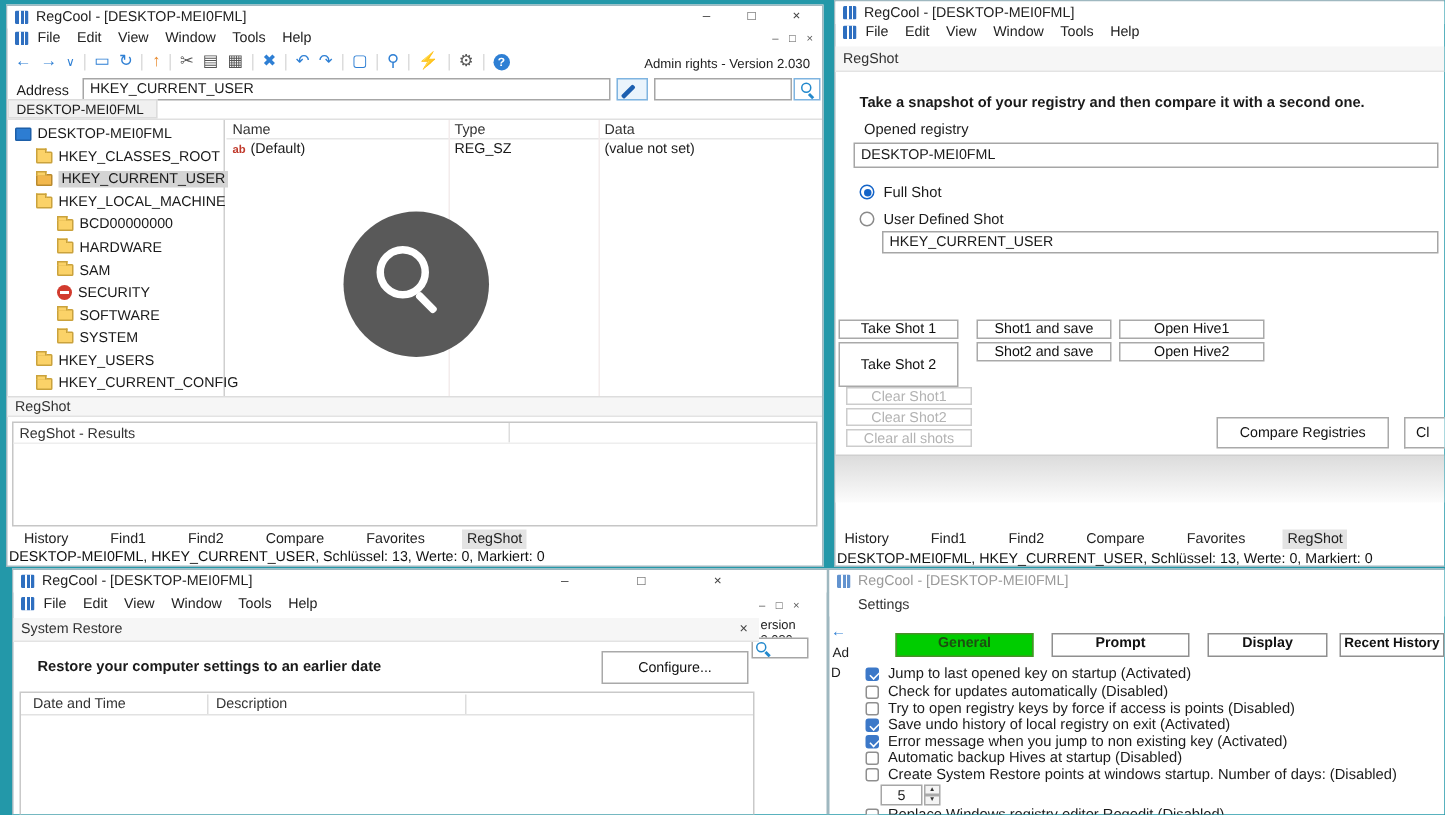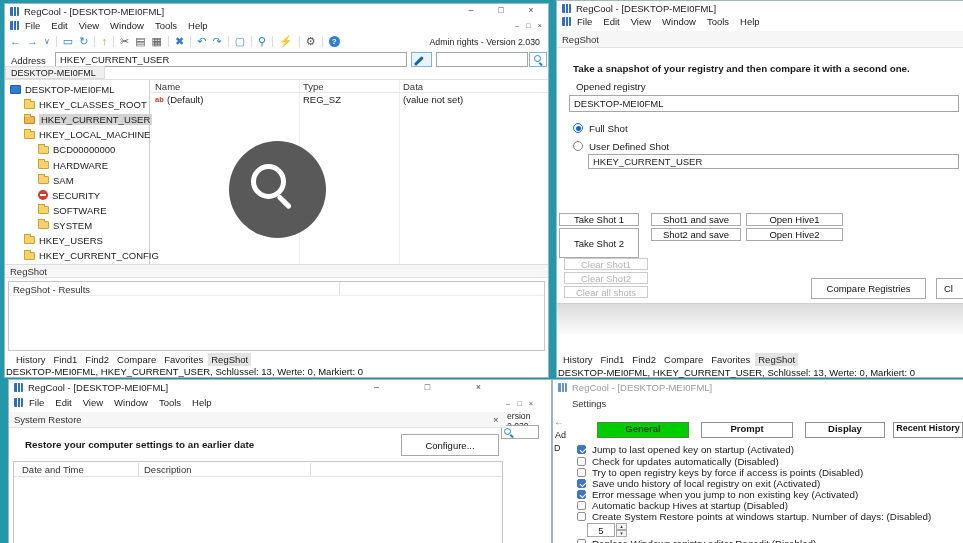--- a/index.html
+++ b/index.html
@@ -16,21 +16,21 @@
   .menubar { position:absolute; display:flex; gap:11px; align-items:center; font-size:9.5px; color:#222; white-space:nowrap; }
   .toolbar { position:absolute; display:flex; gap:6px; align-items:center; font-size:11px; color:#2e7fd4; }
   .tsep { width:1px; height:11px; background:#dcdcdc; }
   .ticon { line-height:13px; }
   .ticon.gray { color:#555; }
   .helpico { width:11px; height:11px; border-radius:50%; background:#2e7fd4; color:#fff; font-size:8px; font-weight:bold; text-align:center; line-height:11px; }
   .input { position:absolute; border:1px solid #a6a6a6; background:#fff; font-size:9.5px; padding:1px 4px; white-space:nowrap; overflow:hidden; display:flex; align-items:center; }
   .btn { position:absolute; border:1px solid #a9a9a9; background:#fff; font-size:9.5px; display:flex; align-items:center; justify-content:center; color:#111; white-space:nowrap; }
   .btn.disabled { color:#b3b3b3; border-color:#cccccc; }
   .panelhdr { position:absolute; background:#f6f6f6; border-bottom:1px solid #e3e3e3; font-size:9.5px; display:flex; align-items:center; padding-left:5px; color:#333; }
-  .tabstrip { position:absolute; display:flex; gap:2px; align-items:center; font-size:9.5px; color:#222; }
+  .tabstrip { position:absolute; display:flex; gap:22px; align-items:center; font-size:9.5px; color:#222; }
   .tabstrip .tab { padding:1px 3px; }
   .tabstrip .tab.active { background:#e3e3e3; }
   .statusbar { position:absolute; font-size:9.5px; color:#111; white-space:nowrap; }
   .tree-row { display:flex; align-items:center; gap:4px; height:15.1px; font-size:9.5px; white-space:nowrap; }
   .lv0 { padding-left:5px; } .lv1 { padding-left:19px; } .lv2 { padding-left:33px; }
   .folder { width:11px; height:8px; background:#fbd268; border:1px solid #caa23c; border-radius:1px; position:relative; flex:0 0 auto; }
   .folder::before { content:""; position:absolute; left:-1px; top:-3px; width:5px; height:2px; background:#fbd268; border:1px solid #caa23c; border-bottom:none; }
   .folder.open { background:#f2b84d; border-color:#b98a2e; }
   .computer { width:11px; height:9px; background:#2d7dd2; border:1px solid #1d5fa8; border-radius:1px; flex:0 0 auto; }
   .denied { width:10px; height:10px; border-radius:50%; background:#d23b2e; position:relative; flex:0 0 auto; }

